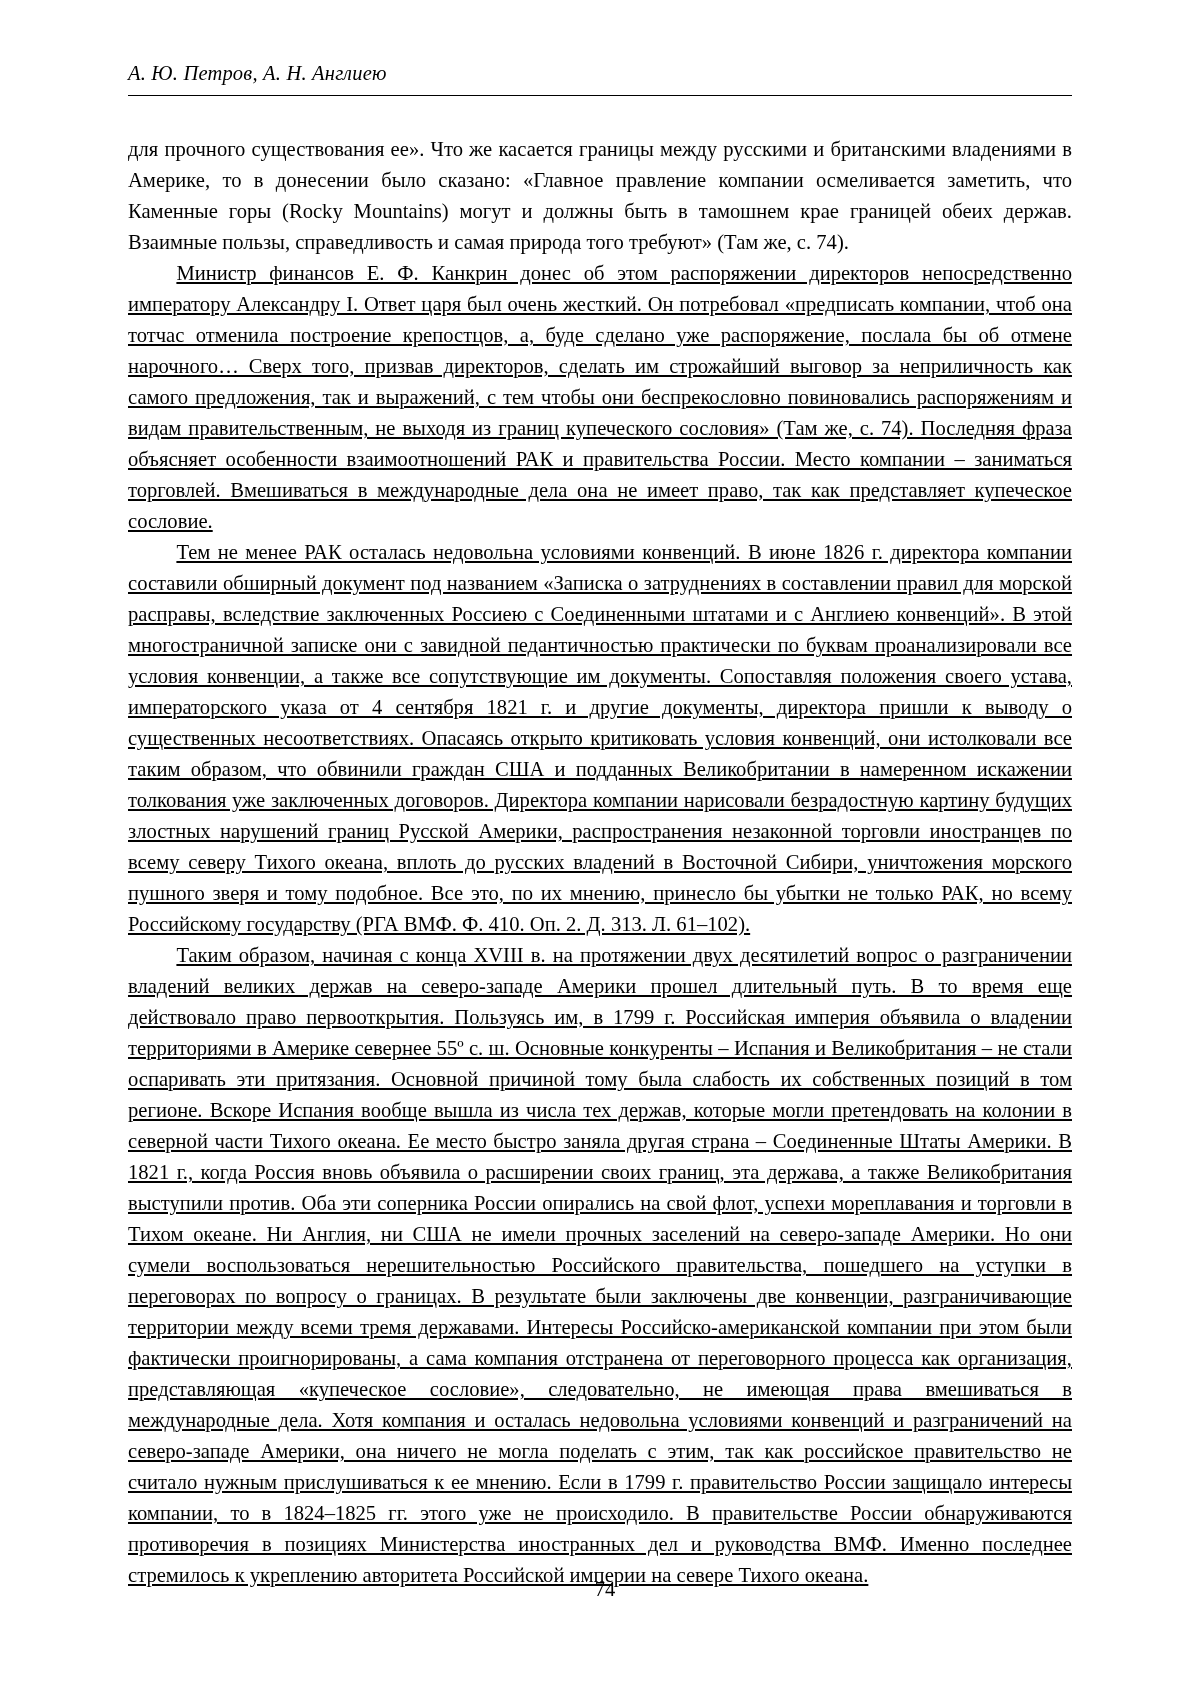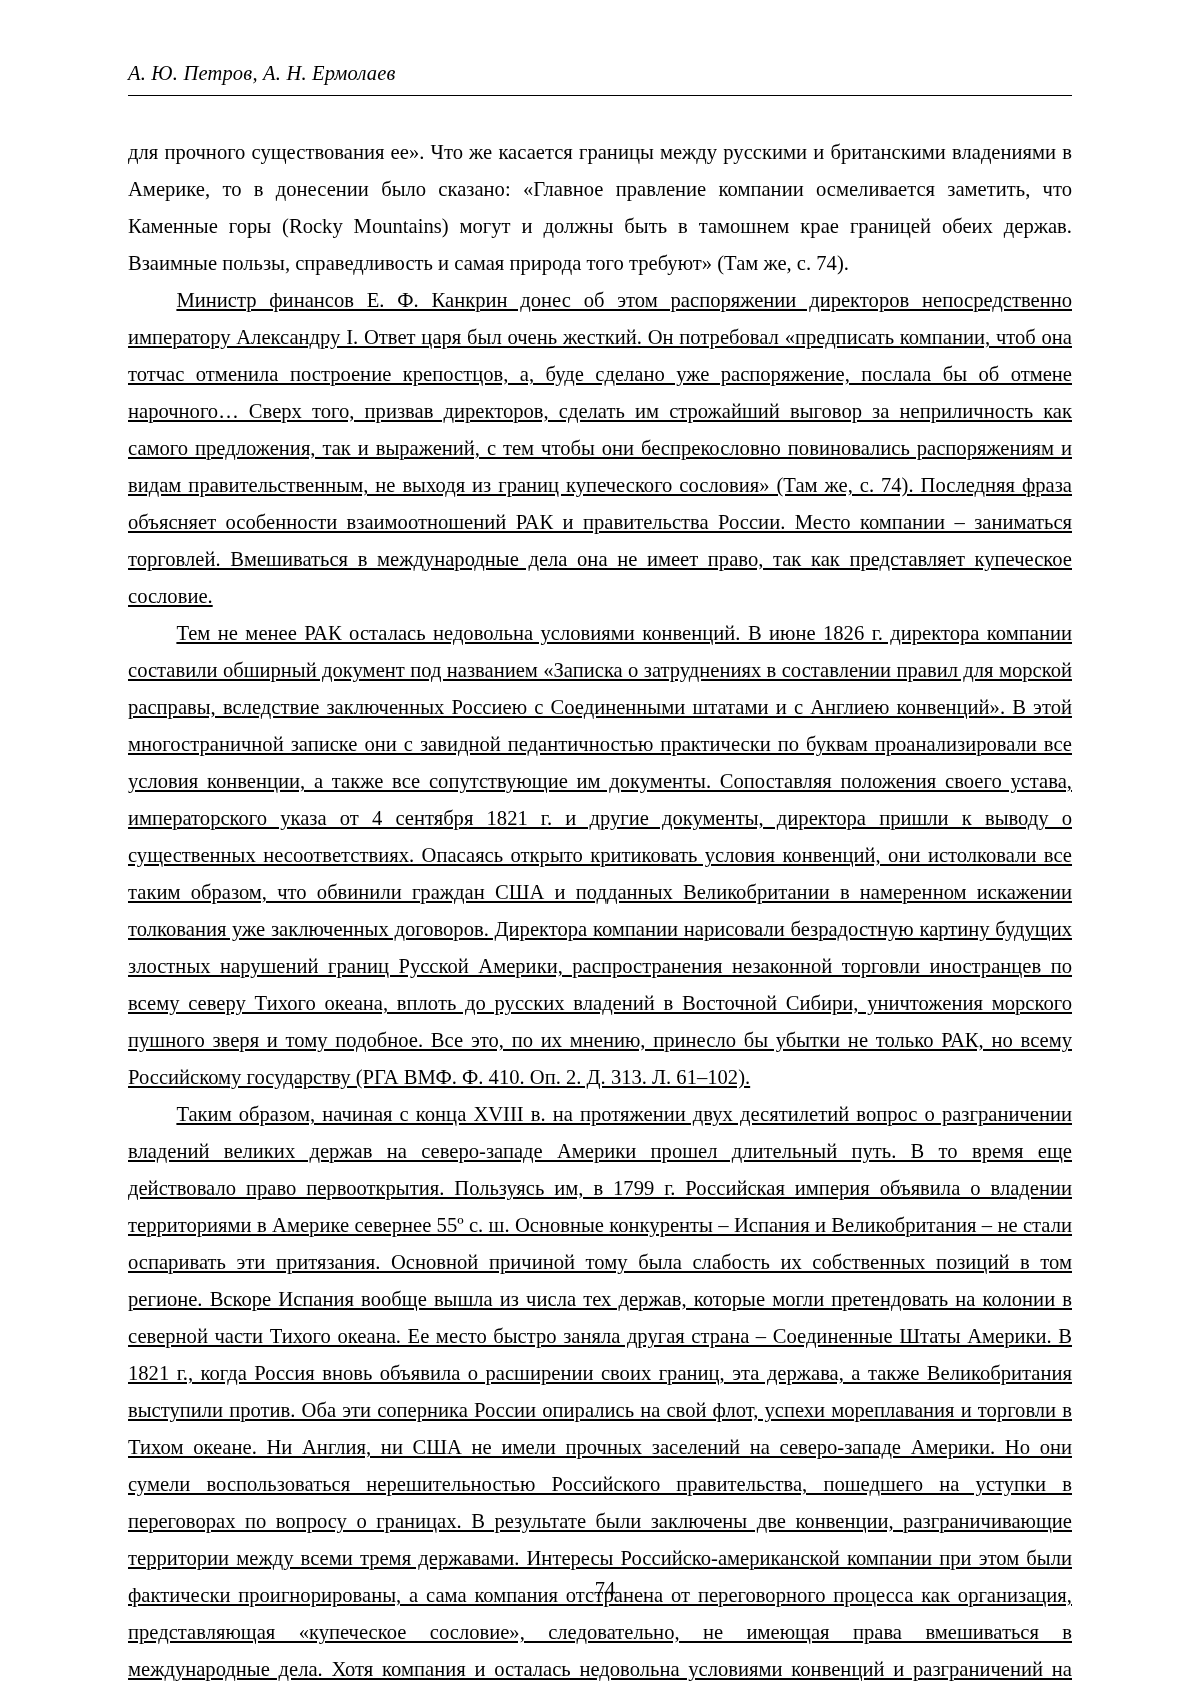--- a/index.html
+++ b/index.html
@@ -29,21 +29,21 @@
     margin-bottom: 0;
   }
   .head-rule {
     border-bottom: 1.3px solid #000;
     width: 100%;
     margin-bottom: 38px;
   }
   .body-text p {
     margin: 0;
     font-size: 20.6px;
-    line-height: 37px;
+    line-height: 31px;
     text-align: justify;
     text-justify: inter-word;
     hyphens: manual;
   }
   .body-text p.indent {
     text-indent: 2.35em;
     text-decoration: underline;
   }
   .folio {
     position: absolute;
@@ -52,21 +52,21 @@
     width: 1200px;
     text-align: center;
     font-size: 20.5px;
   }
 </style>
 </head>
 <body>
 
 <div class="page">
 
-  <div class="running-head">А. Ю. Петров, А. Н. Ермолаев</div>
+  <div class="running-head">А. Ю. Петров, А. Н. Англиею</div>
   <div class="head-rule"></div>
 
   <div class="body-text">
     <p>для прочного существования ее». Что же касается границы между русскими и британскими владениями в Америке, то в донесении было сказано: «Главное правление компании осмеливается заметить, что Каменные горы (Rocky Mountains) могут и должны быть в тамошнем крае границей обеих держав. Взаимные пользы, справедливость и самая природа того требуют» (Там же, с. 74).</p>
     <p class="indent">Министр финансов Е. Ф. Канкрин донес об этом распоряжении директоров непосредственно императору Александру I. Ответ царя был очень жесткий. Он потребовал «предписать компании, чтоб она тотчас отменила построение крепостцов, а, буде сделано уже распоряжение, послала бы об отмене нарочного… Сверх того, призвав директоров, сделать им строжайший выговор за неприличность как самого предложения, так и выражений, с тем чтобы они беспрекословно повиновались распоряжениям и видам правительственным, не выходя из границ купеческого сословия» (Там же, с. 74). Последняя фраза объясняет особенности взаимоотношений РАК и правительства России. Место компании – заниматься торговлей. Вмешиваться в международные дела она не имеет право, так как представляет купеческое сословие.</p>
     <p class="indent">Тем не менее РАК осталась недовольна условиями конвенций. В июне 1826 г. директора компании составили обширный документ под названием «Записка о затруднениях в составлении правил для морской расправы, вследствие заключенных Россиею с Соединенными штатами и с Англиею конвенций». В этой многостраничной записке они с завидной педантичностью практически по буквам проанализировали все условия конвенции, а также все сопутствующие им документы. Сопоставляя положения своего устава, императорского указа от 4 сентября 1821 г. и другие документы, директора пришли к выводу о существенных несоответствиях. Опасаясь открыто критиковать условия конвенций, они истолковали все таким образом, что обвинили граждан США и подданных Великобритании в намеренном искажении толкования уже заключенных договоров. Директора компании нарисовали безрадостную картину будущих злостных нарушений границ Русской Америки, распространения незаконной торговли иностранцев по всему северу Тихого океана, вплоть до русских владений в Восточной Сибири, уничтожения морского пушного зверя и тому подобное. Все это, по их мнению, принесло бы убытки не только РАК, но всему Российскому государству (РГА ВМФ. Ф. 410. Оп. 2. Д. 313. Л. 61–102).</p>
     <p class="indent">Таким образом, начиная с конца XVIII в. на протяжении двух десятилетий вопрос о разграничении владений великих держав на северо-западе Америки прошел длительный путь. В то время еще действовало право первооткрытия. Пользуясь им, в 1799 г. Российская империя объявила о владении территориями в Америке севернее 55º с. ш. Основные конкуренты – Испания и Великобритания – не стали оспаривать эти притязания. Основной причиной тому была слабость их собственных позиций в том регионе. Вскоре Испания вообще вышла из числа тех держав, которые могли претендовать на колонии в северной части Тихого океана. Ее место быстро заняла другая страна – Соединенные Штаты Америки. В 1821 г., когда Россия вновь объявила о расширении своих границ, эта держава, а также Великобритания выступили против. Оба эти соперника России опирались на свой флот, успехи мореплавания и торговли в Тихом океане. Ни Англия, ни США не имели прочных заселений на северо-западе Америки. Но они сумели воспользоваться нерешительностью Российского правительства, пошедшего на уступки в переговорах по вопросу о границах. В результате были заключены две конвенции, разграничивающие территории между всеми тремя державами. Интересы Российско-американской компании при этом были фактически проигнорированы, а сама компания отстранена от переговорного процесса как организация, представляющая «купеческое сословие», следовательно, не имеющая права вмешиваться в международные дела. Хотя компания и осталась недовольна условиями конвенций и разграничений на северо-западе Америки, она ничего не могла поделать с этим, так как российское правительство не считало нужным прислушиваться к ее мнению. Если в 1799 г. правительство России защищало интересы компании, то в 1824–1825 гг. этого уже не происходило. В правительстве России обнаруживаются противоречия в позициях Министерства иностранных дел и руководства ВМФ. Именно последнее стремилось к укреплению авторитета Российской империи на севере Тихого океана.</p>
   </div>
 
   <div class="folio">74</div>

